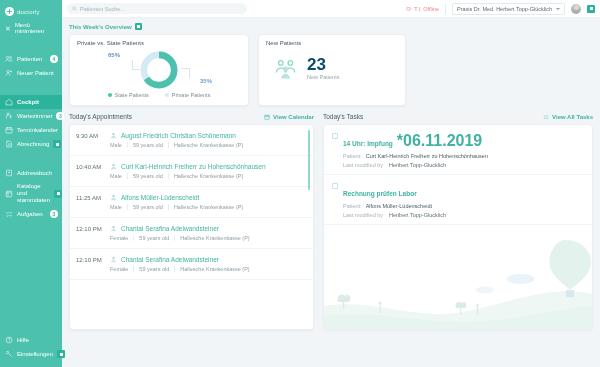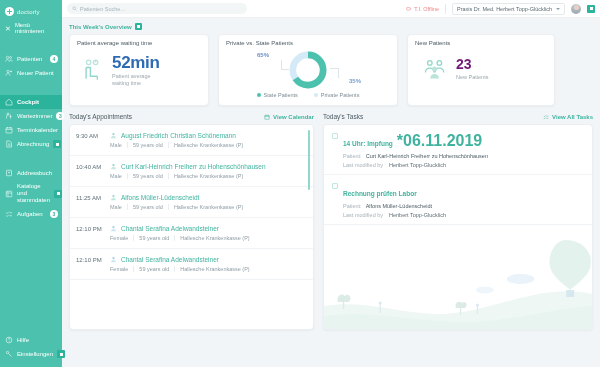--- a/index.html
+++ b/index.html
@@ -141,21 +141,21 @@
   .leader-a { left: 62px; top: 14px; width: 8px; height: 10px; border-bottom: 1px solid #dde4ea; }
   .leader-b { right: 58px; top: 22px; width: 9px; height: 10px; border-top: 1px solid #dde4ea; border-left: none; border-right: 1px solid #dde4ea; }
   .legend { display: flex; justify-content: center; gap: 16px; margin-top: 2px; }
   .leg { display: flex; align-items: center; gap: 3px; font-size: 5.5px; color: #7d8c94; }
   .dot { width: 4px; height: 4px; border-radius: 50%; }
 
   .card-new { width: 148px; height: 72px; }
   .new-body { display: flex; align-items: center; gap: 8px; padding: 10px 7px 0 14px; }
   .new-ico { width: 26px; height: 24px; flex: 0 0 26px; }
   .new-ico svg { width: 26px; height: 24px; display: block; }
-  .new-num { font-size: 14px; font-weight: bold; color: #701a75; line-height: 17px; }
+  .new-num { font-size: 17px; font-weight: bold; color: #0c4a6e; line-height: 17px; }
   .new-sub { font-size: 5.5px; color: #9aa7ae; line-height: 7px; margin-top: 1px; }
 
   
   .lower { display: flex; gap: 9px; }
   .panel-head {
     display: flex; align-items: center; margin-bottom: 4px;
   }
   .panel-head .ttl { font-size: 6.5px; color: #4a5a63; flex: 1 1 auto; }
   .panel-link { display: flex; align-items: center; gap: 3px; font-size: 6px; color: #3fb39f; font-weight: bold; }
   .panel-link svg { width: 6px; height: 6px; }
@@ -387,39 +387,20 @@
 
     <div class="content">
 
       <div class="section-head">
         <span>This Week's Overview</span>
         <span class="minisq"></span>
       </div>
 
       <div class="cards-row">
 
-        <div class="card card-wait">
-          <div class="card-title">Patient average waiting time</div>
-          <div class="wait-body">
-            <span class="wait-ico">
-              <svg viewBox="0 0 30 30">
-                  <circle cx="10" cy="5" r="2.6" fill="none" stroke="#b9e3db" stroke-width="1.4"></circle>
-                  <circle cx="18" cy="5" r="2.6" fill="none" stroke="#b9e3db" stroke-width="1.4"></circle>
-                  <path d="M17 5l2 -2" stroke="#b9e3db" stroke-width="1.2"></path>
-                  <path d="M7 11h5v10h8" fill="none" stroke="#8fd8cb" stroke-width="1.6" stroke-linejoin="round"></path>
-                  <path d="M7 11v13" stroke="#8fd8cb" stroke-width="1.6"></path>
-                  <path d="M20 21v4" stroke="#8fd8cb" stroke-width="1.6"></path>
-                </svg>
-            </span>
-            <div>
-              <div class="wait-num">52min</div>
-              <div class="wait-sub">Patient average<br>waiting time</div>
-            </div>
-          </div>
-        </div>
 
         <div class="card card-donut">
           <div class="card-title">Private vs. State Patients</div>
           <div class="donut-wrap">
             <span class="pct pct-a">65%</span>
             <span class="pct pct-b">35%</span>
             <span class="leader leader-a"></span>
             <span class="leader leader-b"></span>
             <div class="donut">
               <svg viewBox="0 0 42 42">

